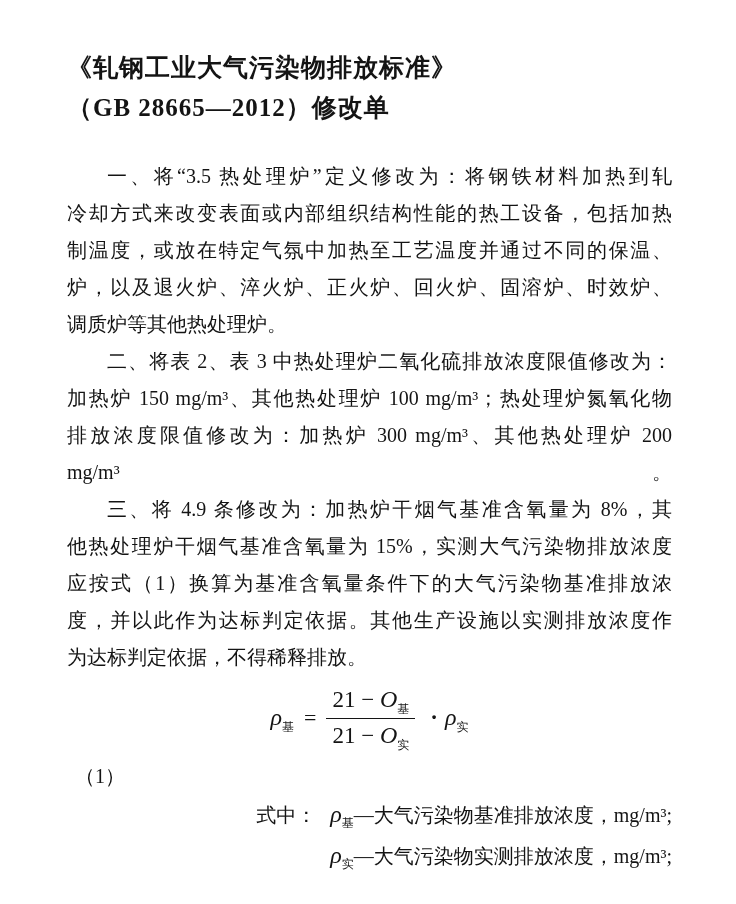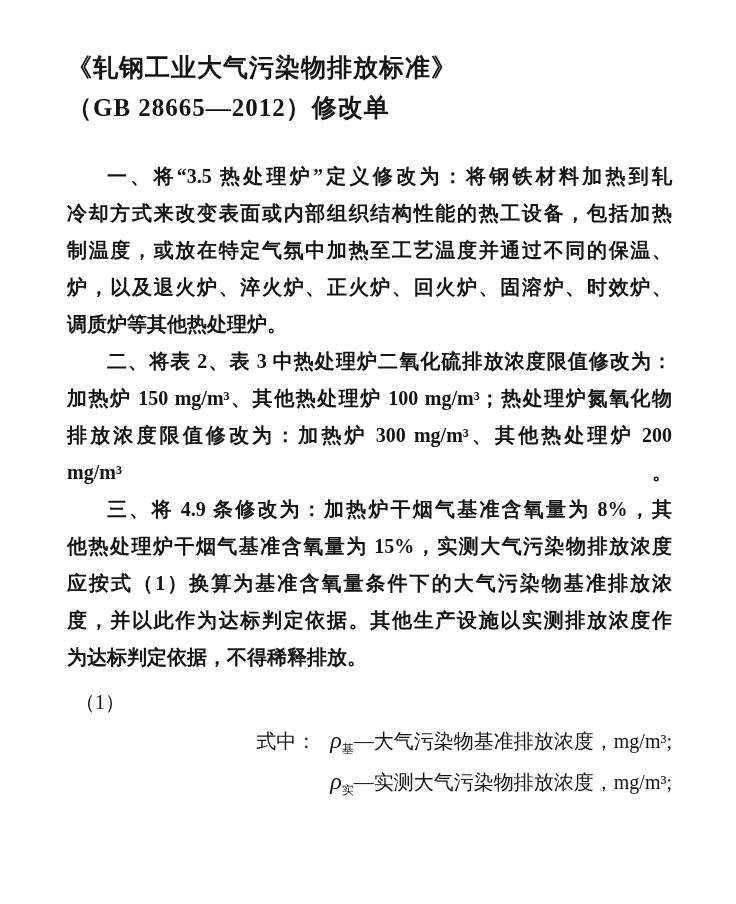--- a/index.html
+++ b/index.html
@@ -27,21 +27,20 @@
     font-weight: bold;
     font-size: 25px;
     line-height: 40px;
     letter-spacing: 1px;
   }
   .body-text { margin-top: 30px; font-size: 20px; }
   .line {
     line-height: 37px;
     text-align: justify;
     text-align-last: justify;
-    font-weight: bold;
   }
   .line.indent { text-indent: 2em; }
   .line.no-stretch { text-align-last: left; }
 
   .formula {
     display: flex;
     justify-content: center;
     align-items: center;
     margin-top: 10px;
     font-size: 23px;
@@ -101,28 +100,38 @@
     <div class="line">加热炉 150 mg/m³、其他热处理炉 100 mg/m³；热处理炉氮氧化物</div>
     <div class="line">排放浓度限值修改为：加热炉 300 mg/m³、其他热处理炉 200 mg/m³。</div>
 
     <div class="line indent">三、将 4.9 条修改为：加热炉干烟气基准含氧量为 8%，其</div>
     <div class="line">他热处理炉干烟气基准含氧量为 15%，实测大气污染物排放浓度</div>
     <div class="line">应按式（1）换算为基准含氧量条件下的大气污染物基准排放浓</div>
     <div class="line">度，并以此作为达标判定依据。其他生产设施以实测排放浓度作</div>
     <div class="line no-stretch">为达标判定依据，不得稀释排放。</div>
   </div>
 
+  <div class="formula">
+    <span><span class="f-var">ρ</span><sub class="f-sub">基</sub></span>
+    <span class="f-eq">=</span>
+    <span class="frac">
+      <span class="num"><span>21 − </span><span class="f-var">O</span><sub class="f-sub">基</sub></span>
+      <span class="den"><span>21 − </span><span class="f-var">O</span><sub class="f-sub">实</sub></span>
+    </span>
+    <span class="f-dot">·</span>
+    <span><span class="f-var">ρ</span><sub class="f-sub">实</sub></span>
+  </div>
 
   <div class="eq-number">（1）</div>
 
   <div class="defs">
     <div class="def-line l1">
       <span class="def-intro">式中：</span><span class="f-var">ρ</span><sub class="f-sub">基</sub><span class="def-desc">—大气污染物基准排放浓度，mg/m³;</span>
     </div>
     <div class="def-line l2">
-      <span class="f-var">ρ</span><sub class="f-sub">实</sub><span class="def-desc">—实测大气污染物排放浓度，mg/m³;</span>
+      <span class="f-var">ρ</span><sub class="f-sub">实</sub><span class="def-desc">—大气污染物实测排放浓度，mg/m³;</span>
     </div>
     <div class="def-line l2">
       
     </div>
   </div>
 
 </div>
 
 </body></html>

